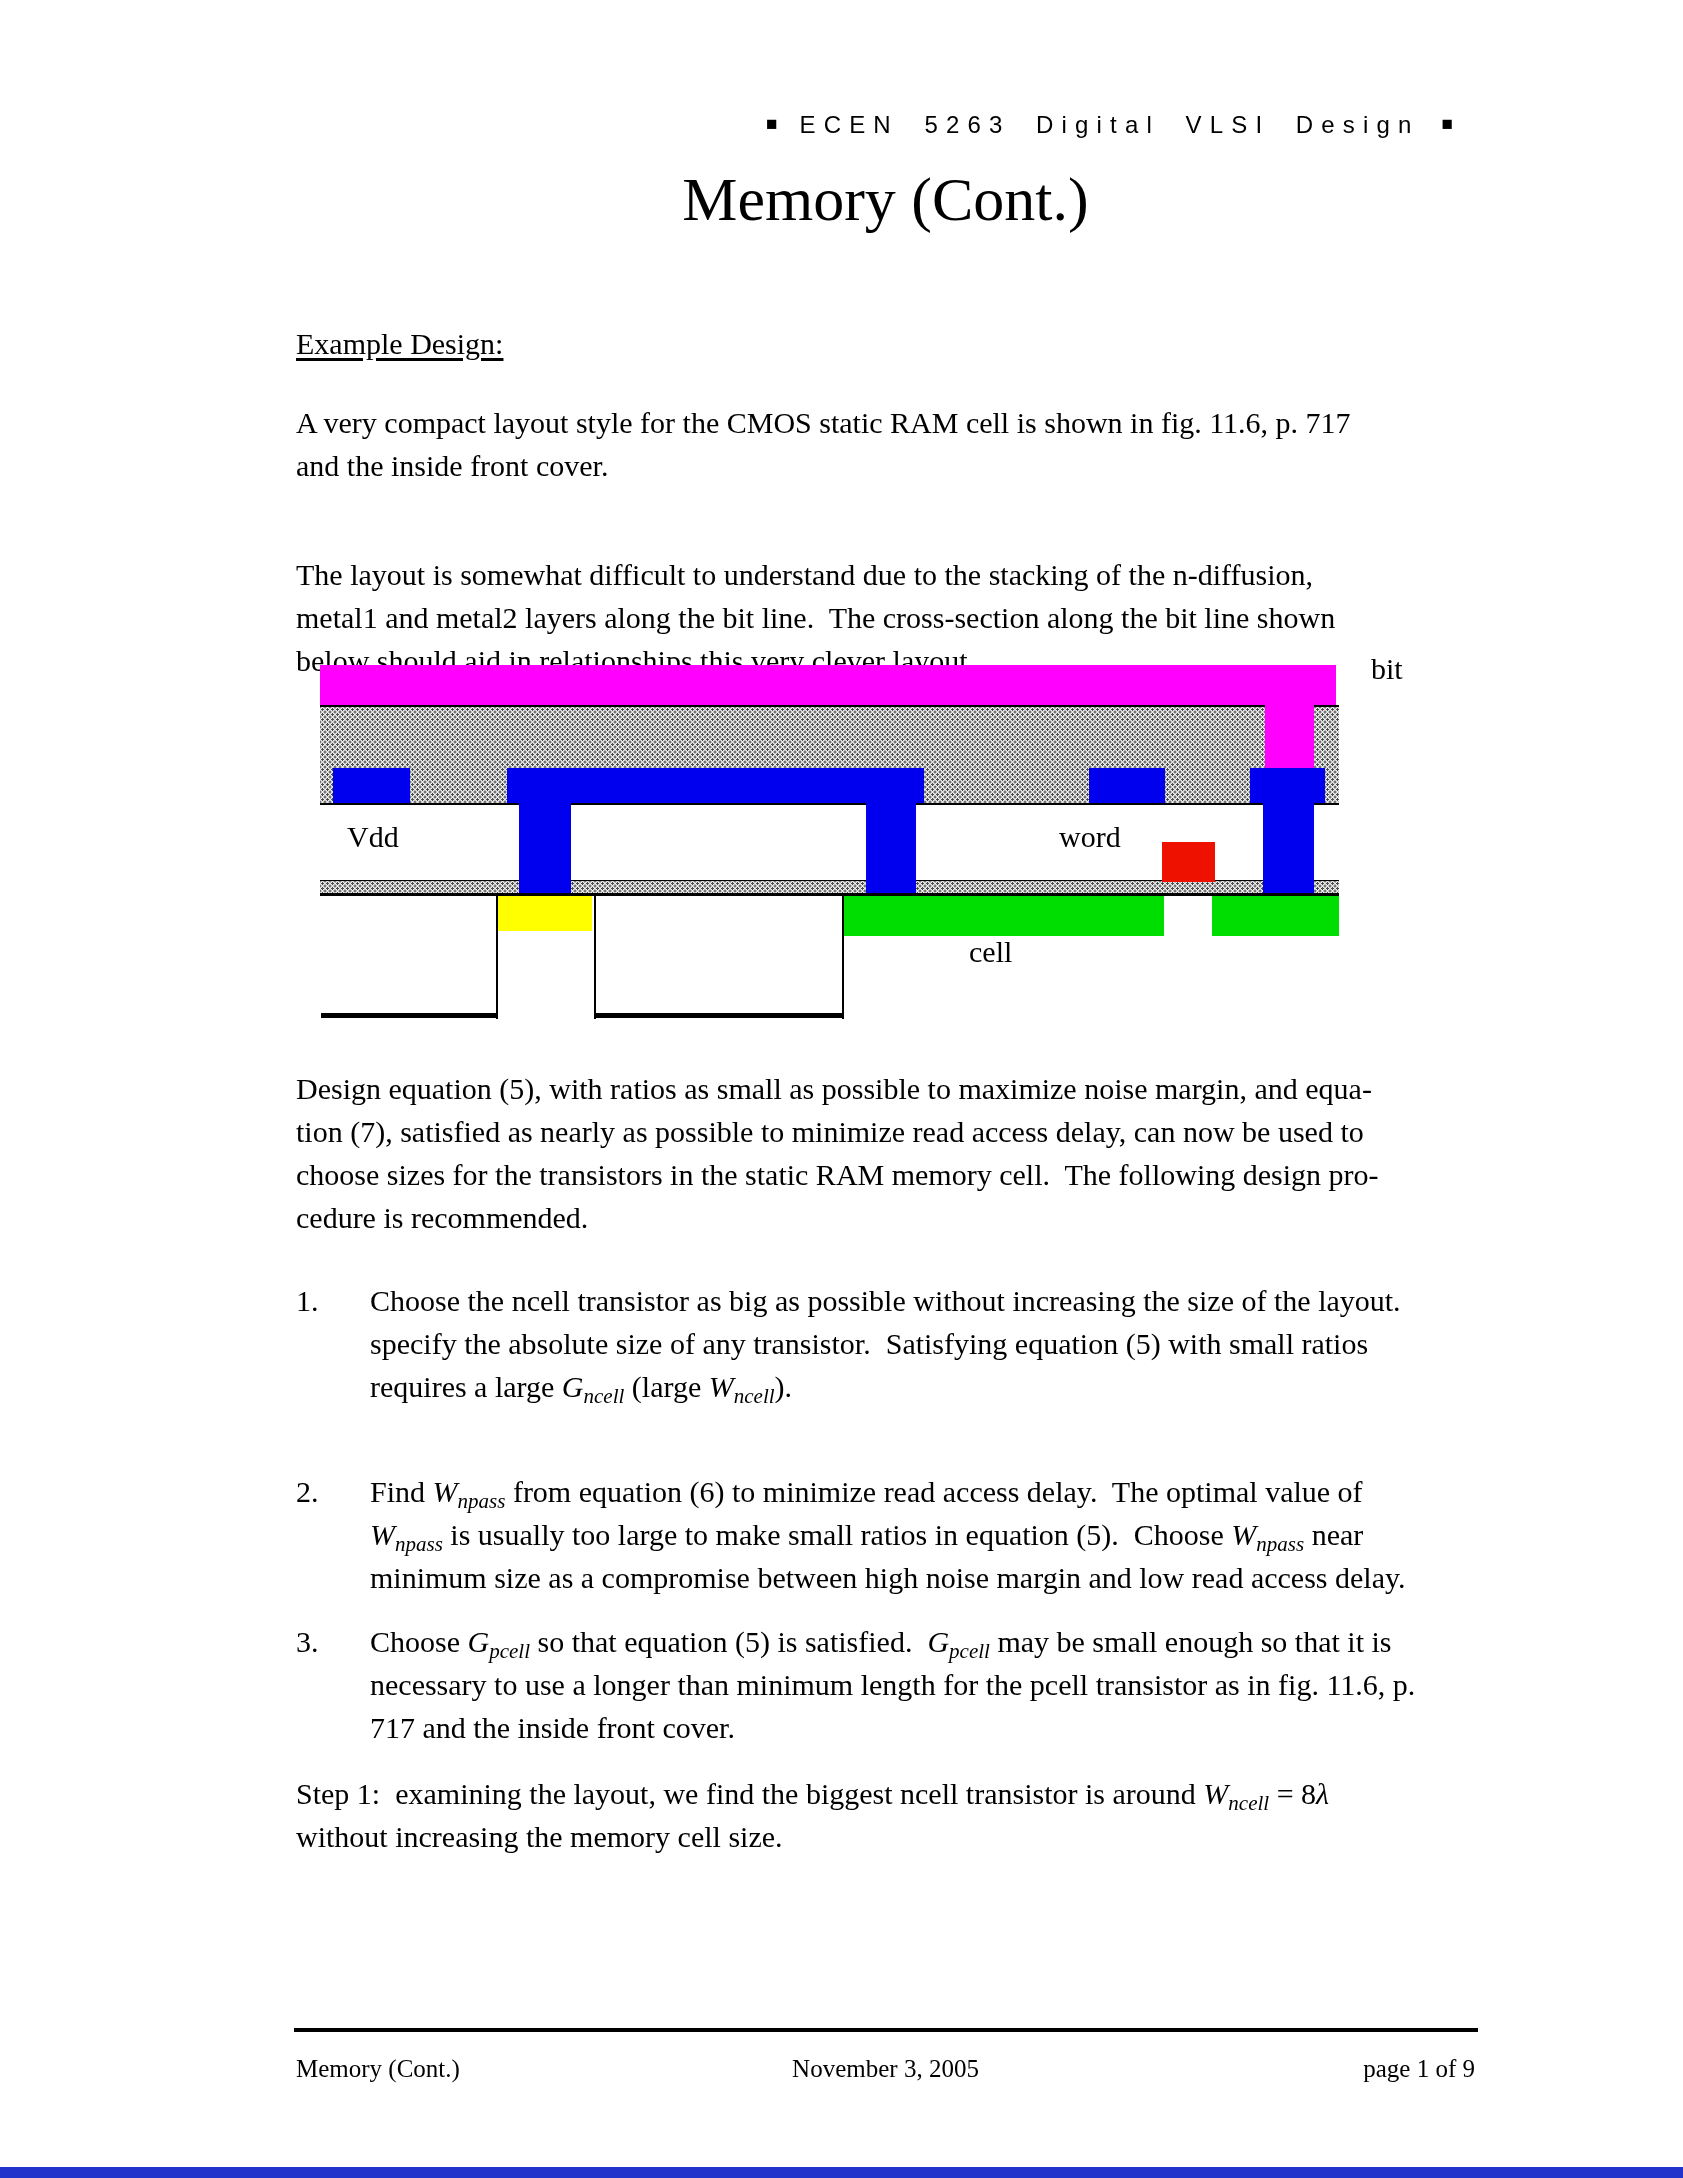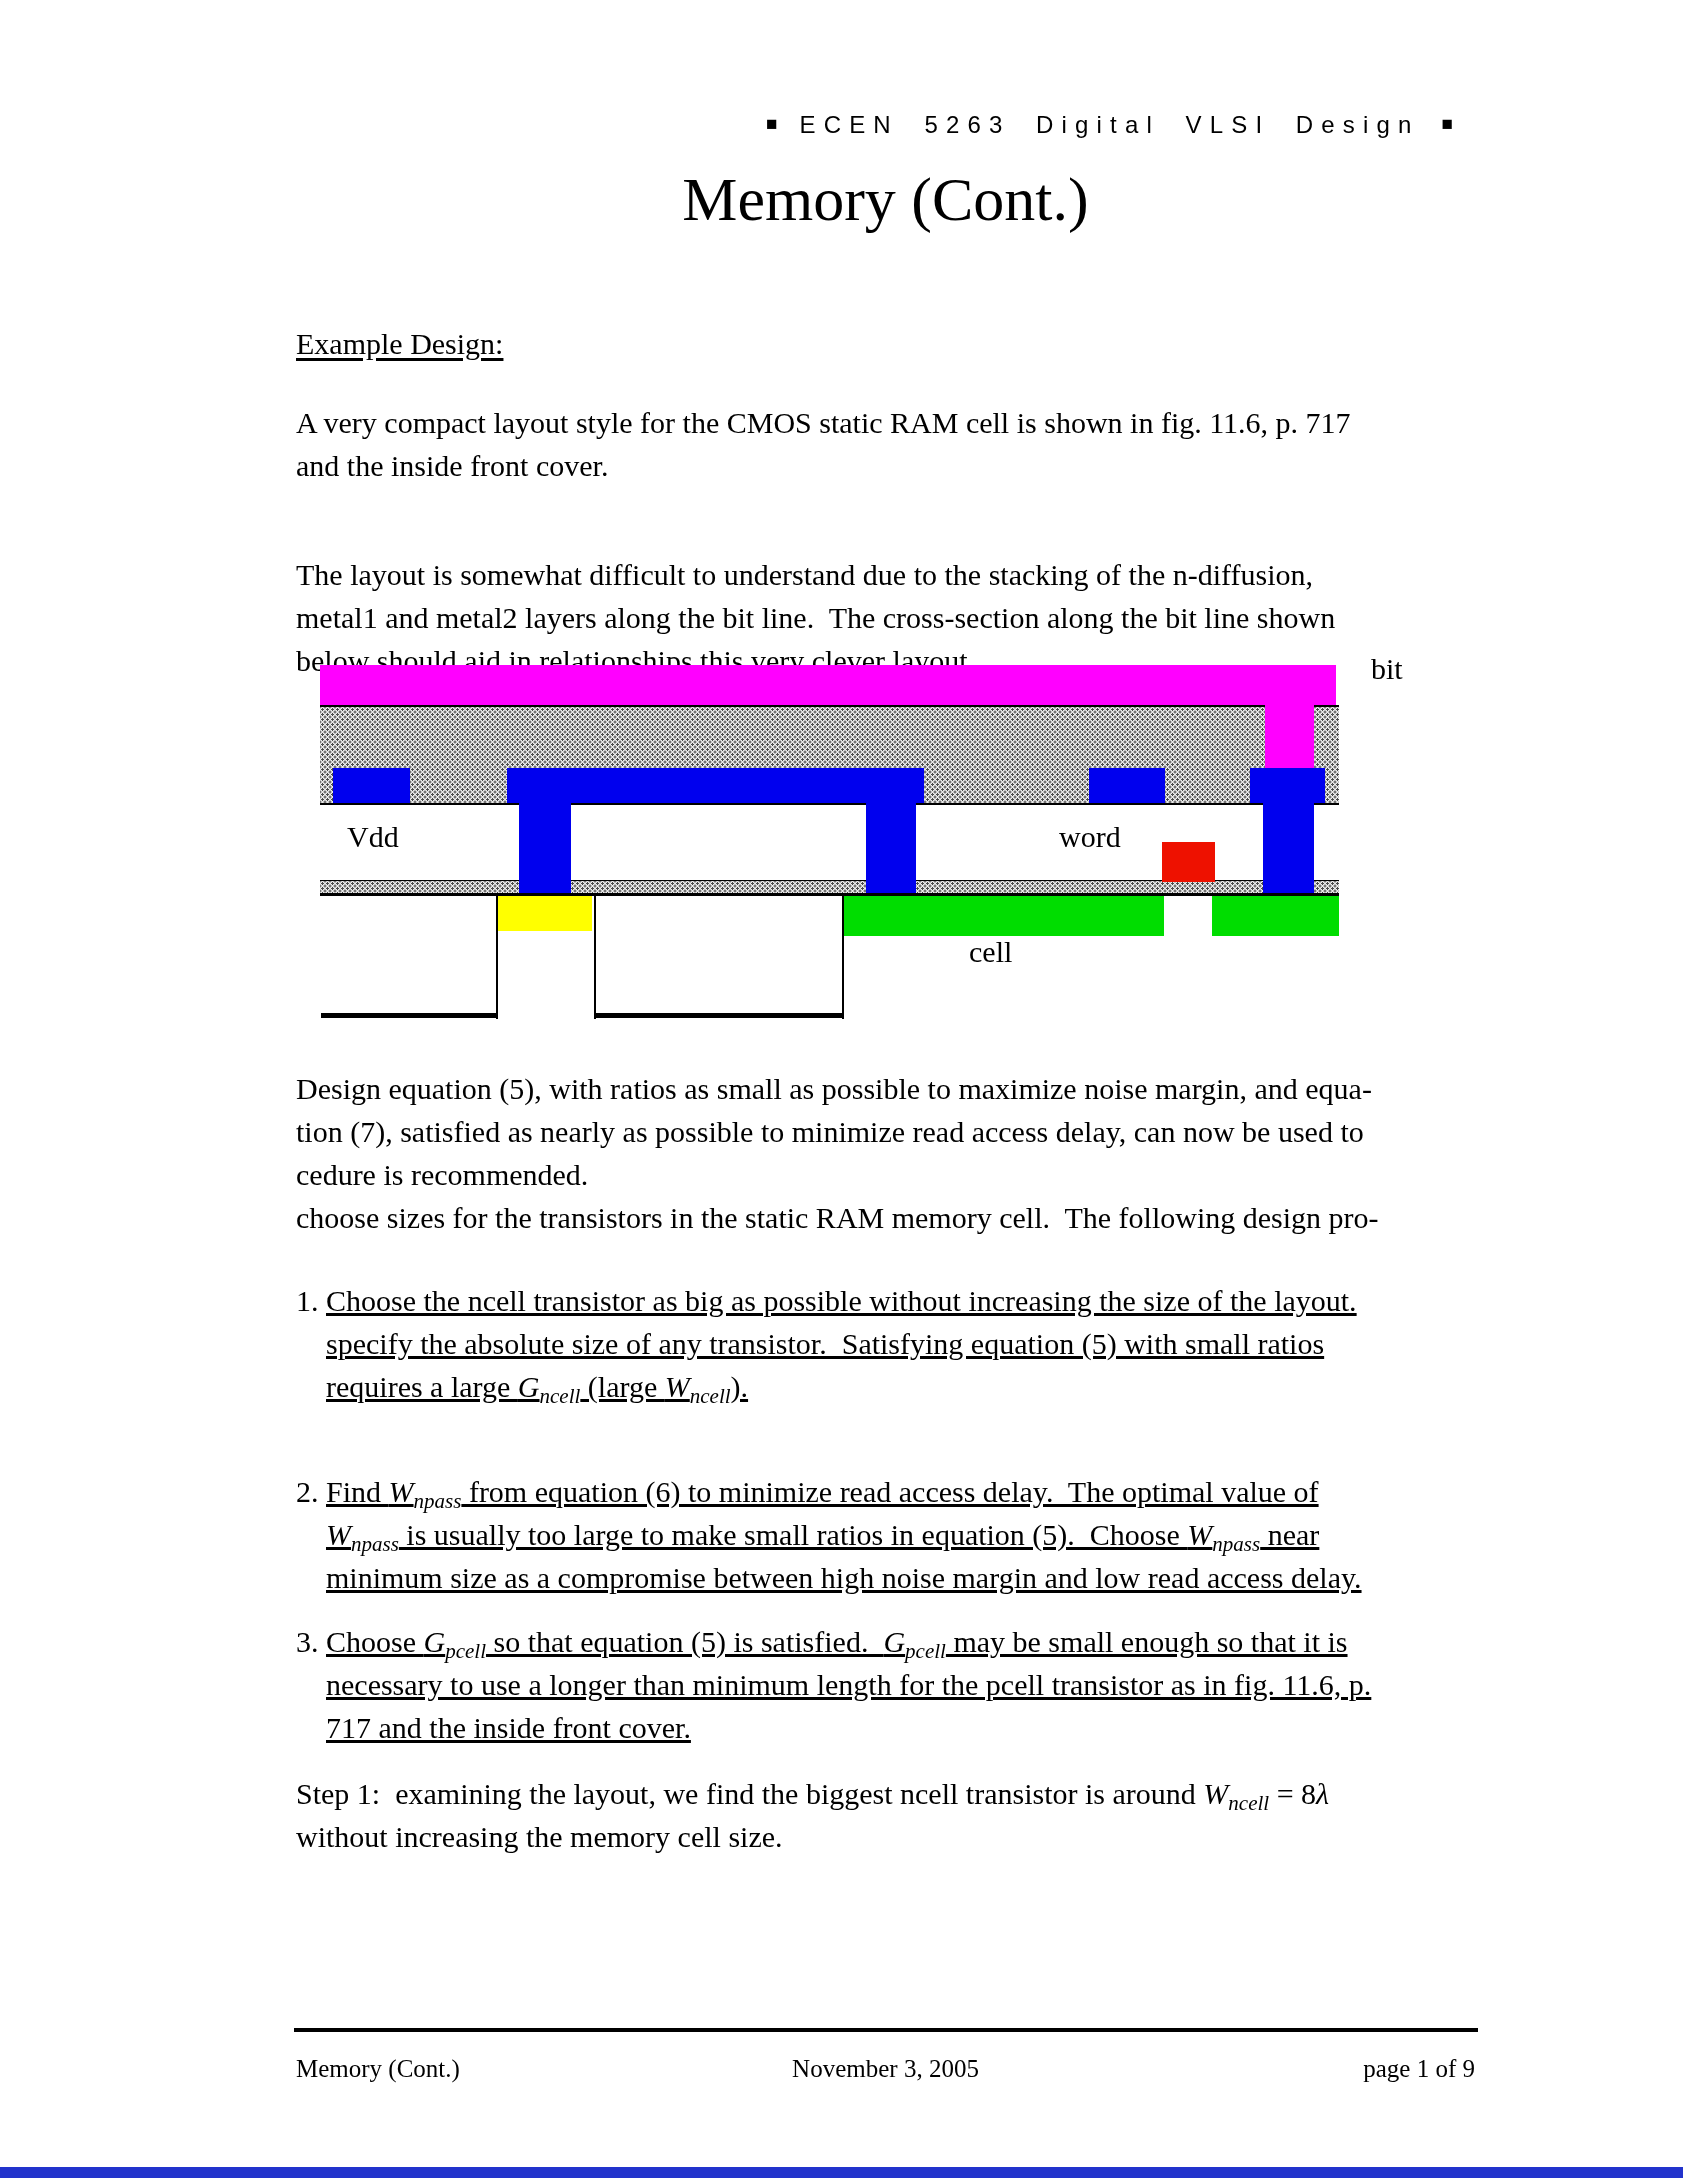--- a/index.html
+++ b/index.html
@@ -18,21 +18,21 @@
     font-size:62px; font-weight:normal; margin:0;
   }
   .heading { position:absolute; top:327px; left:296px; font-size:30px;
     text-decoration:underline; text-underline-offset:4px; }
   .block { position:absolute; left:296px; font-size:30px; }
   .tline { white-space:pre; line-height:43px; height:43px; }
   .var { font-style:italic; }
   .sub { font-style:italic; font-size:0.7em; position:relative; top:0.3em; }
   .item { position:absolute; left:296px; font-size:30px; }
   .item .marker { position:absolute; left:0; top:0; line-height:43px; }
-  .item .ilines { margin-left:30px;text-decoration:underline; }
+  .item .ilines { margin-left:74px; }
 
   .diagram { position:absolute; left:320px; top:665px; width:1020px; height:366px; }
   .d { position:absolute; }
   .stipple {
     background-color:#ececec;
     background-image: radial-gradient(circle, #4a4a4a 1px, transparent 1.3px),
                       radial-gradient(circle, #4a4a4a 1px, transparent 1.3px);
     background-size:5px 5px;
     background-position:0 0, 2.5px 2.5px;
   }
@@ -102,22 +102,22 @@
 
     <div class="dlabel" style="left:27px;top:156px">Vdd</div>
     <div class="dlabel" style="left:739px;top:156px">word</div>
     <div class="dlabel" style="left:649px;top:271px">cell</div>
     <div class="dlabel" style="left:1051px;top:-12px">bit</div>
   </div>
 
   <div class="block" style="top:1067px">
       <div class="tline"><span>Design equation (5), with ratios as small as possible to maximize noise margin, and equa-</span></div>
       <div class="tline"><span>tion (7), satisfied as nearly as possible to minimize read access delay, can now be used to</span></div>
+      <div class="tline"><span>choose sizes for the transistors in the static RAM memory cell.  The following design pro-</span></div>
       <div class="tline"><span>cedure is recommended.</span></div>
-      <div class="tline"><span>choose sizes for the transistors in the static RAM memory cell.  The following design pro-</span></div>
     </div>
 
   <div class="item" style="top:1279px">
     <span class="marker">1.</span>
     <div class="ilines">
         <div class="tline"><span>Choose the ncell transistor as big as possible without increasing the size of the layout.</span></div>
         <div class="tline"><span>specify the absolute size of any transistor.  Satisfying equation (5) with small ratios</span></div>
         <div class="tline"><span>requires a large </span><span class="var">G</span><span class="sub">ncell</span><span> (large </span><span class="var">W</span><span class="sub">ncell</span><span>).</span></div>
       </div>
   </div>

